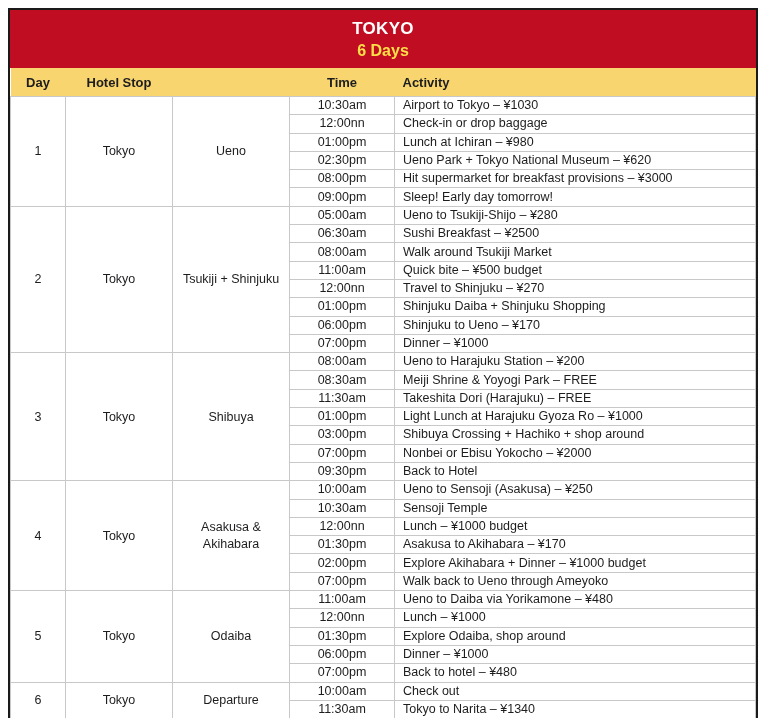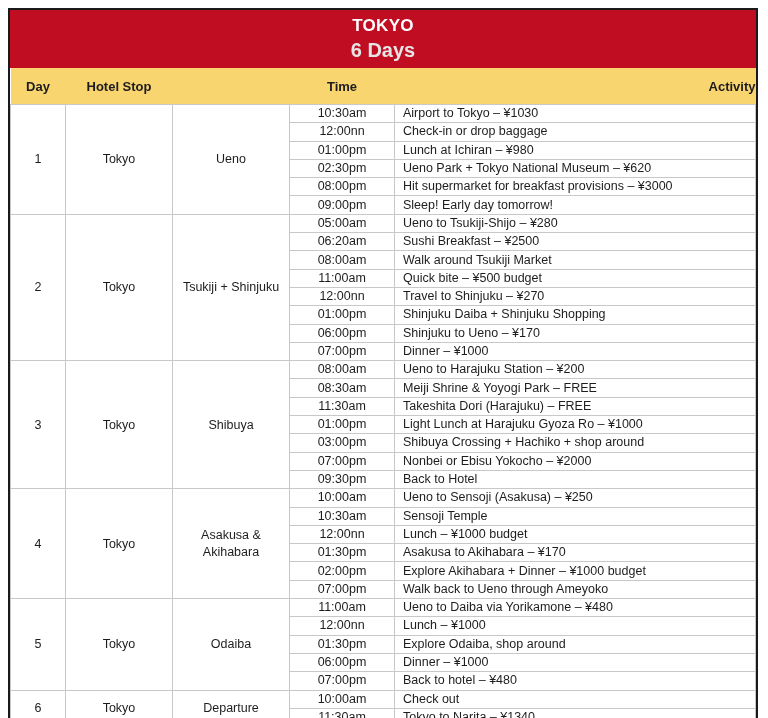--- a/index.html
+++ b/index.html
@@ -30,46 +30,46 @@
     justify-content: center;
     gap: 3px;
   }
   .banner .title {
     color: #ffffff;
     font-size: 17px;
     font-weight: bold;
     letter-spacing: 0.3px;
   }
   .banner .subtitle {
-    color: #e5e5e5;
-    font-size: 20px;
+    color: #fde047;
+    font-size: 16px;
     font-weight: bold;
   }
   table {
     border-collapse: collapse;
     width: 100%;
     table-layout: fixed;
     font-size: 12.5px;
   }
   col.c-day { width: 55px; }
   col.c-hotel { width: 107px; }
   col.c-loc { width: 117px; }
   col.c-time { width: 105px; }
   thead th {
     background: #f8d56e;
     font-weight: bold;
     font-size: 13px;
-    height: 36px;
+    height: 28px;
     padding: 0;
     border: none;
     text-align: center;
     color: #1d1d1f;
   }
   thead th.h-activity {
-    text-align: right;
+    text-align: left;
     padding-left: 8px;
   }
   tbody td {
     border: 1px solid #c8c8c8;
     height: 17.3px;
     padding: 0 2px;
     text-align: center;
     vertical-align: middle;
     line-height: 1.2;
     overflow: hidden;
@@ -138,21 +138,21 @@
           <td class="activity-cell">Sleep! Early day tomorrow!</td>
         </tr>
         <tr>
           <td class="merge" rowspan="8">2</td>
           <td class="merge" rowspan="8">Tokyo</td>
           <td class="merge" rowspan="8">Tsukiji + Shinjuku</td>
           <td class="time-cell">05:00am</td>
           <td class="activity-cell">Ueno to Tsukiji-Shijo – ¥280</td>
         </tr>
         <tr>
-          <td class="time-cell">06:20am</td>
+          <td class="time-cell">06:30am</td>
           <td class="activity-cell">Sushi Breakfast – ¥2500</td>
         </tr>
         <tr>
           <td class="time-cell">08:00am</td>
           <td class="activity-cell">Walk around Tsukiji Market</td>
         </tr>
         <tr>
           <td class="time-cell">11:00am</td>
           <td class="activity-cell">Quick bite – ¥500 budget</td>
         </tr>

